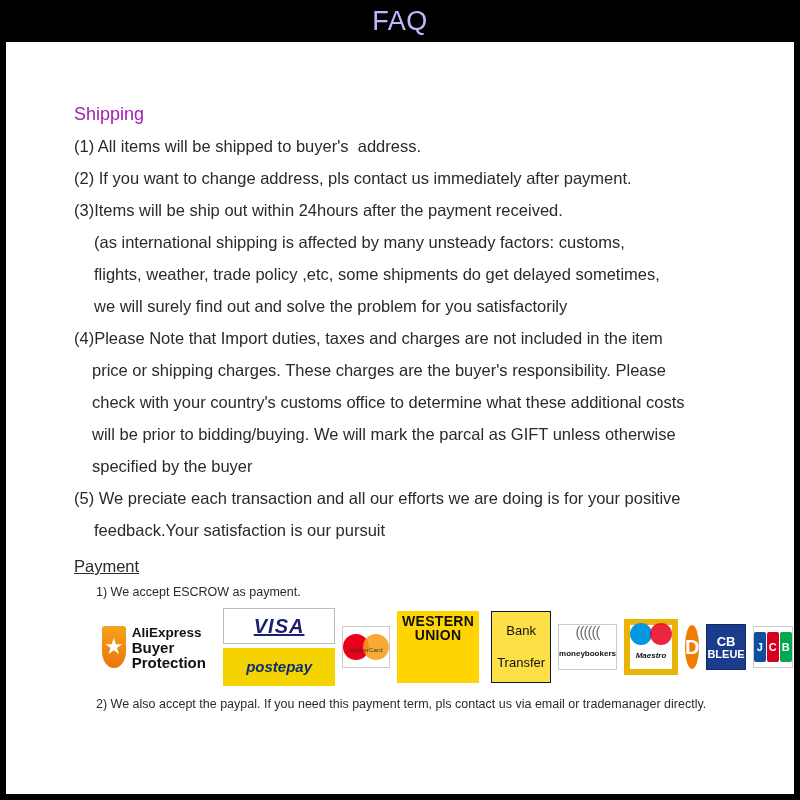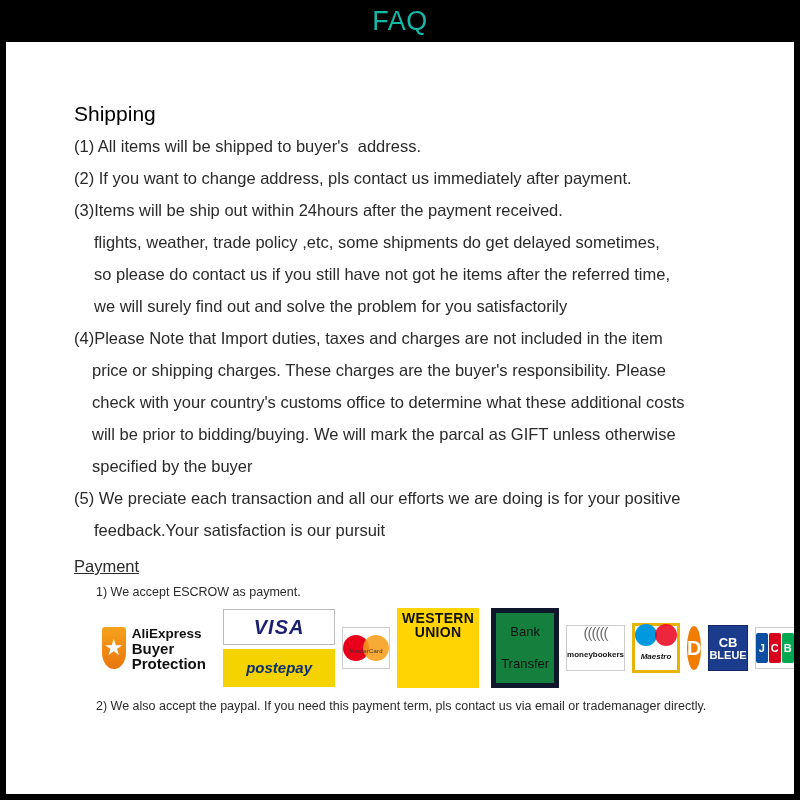--- a/index.html
+++ b/index.html
@@ -19,43 +19,43 @@
     height: 800px;
     background: #000;
     box-sizing: border-box;
   }
   .title-bar {
     height: 42px;
     display: flex;
     align-items: center;
     justify-content: center;
     background: #000;
-    color: #14b8a6;
+    color: #c4b5fd;
     font-size: 27px;
     letter-spacing: 0.5px;
   }
   .sheet {
     position: absolute;
     left: 6px;
     top: 42px;
     width: 788px;
     height: 752px;
     background: #ffffff;
     box-sizing: border-box;
     overflow: hidden;
   }
   .content {
     padding: 56px 40px 0 68px;
     color: #2a2a2a;
     font-size: 16.5px;
     line-height: 32px;
   }
   .section-head {
-    font-size: 21px;
-    color: #000000;
+    font-size: 18px;
+    color: #a21caf;
     margin-bottom: 0px;
   }
   .line {
     white-space: pre-wrap;
   }
   .indent-1 { padding-left: 20px; }
   .indent-2 { padding-left: 18px; }
   .payment-head {
     font-size: 16.5px;
     color: #2a2a2a;
@@ -126,20 +126,21 @@
   .visa {
     background: #ffffff;
     border: 1px solid #bbb;
     color: #1a1f71;
     font-style: italic;
     font-weight: bold;
     font-size: 20px;
     padding: 1px 6px;
     letter-spacing: 1px;
     text-align: center;
+    text-decoration: underline;
   }
   .postepay {
     background: #f5d300;
     color: #0d2f6e;
     font-weight: bold;
     font-style: italic;
     font-size: 15px;
     padding: 3px 23px;
     text-align: center;
   }
@@ -169,35 +170,35 @@
     background: #ffd400;
     color: #111;
     font-weight: bold;
     font-size: 14px;
     line-height: 14px;
     text-align: center;
     padding: 3px 5px;
     letter-spacing: 0.3px;
   }
   .bank-transfer {
-    background: #15803d;
-    border: 5px solid #0f172a;
+    background: #fde047;
+    border: 1px solid #0f172a;
     color: #111;
     font-size: 13px;
     padding: 3px 5px;
     text-align: center;
   }
   .moneybookers {
     width: 66px; height: 44px; background: #fff; border: 1px solid #ccc;
     display: flex; flex-direction: column; align-items: center; justify-content: center;
   }
   .mb-arc { font-size: 15px; color: #6d6d6d; line-height: 13px; letter-spacing: -1px; }
   .mb-text { font-size: 8px; color: #111; font-weight: bold; }
   .maestro {
-    width: 64px; height: 44px; background: #fff; border: 3px solid #eab308;
+    width: 64px; height: 44px; background: #fff; border: 6px solid #eab308;
     display: flex; flex-direction: column; align-items: center; justify-content: center; gap: 17px;
   }
   .ms-circles { position: relative; width: 42px; height: 22px; }
   .ms-circles span { position: absolute; top: 0; width: 22px; height: 22px; border-radius: 50%; }
   .ms-circles .blue { left: 0; background: #0099df; }
   .ms-circles .red2 { right: 0; background: #eb001b; opacity: 0.85; }
   .ms-label { font-size: 8px; color: #111; font-style: italic; font-weight: bold; }
   .discover {
     width: 44px; height: 44px; border-radius: 50%; background: #f07d00;
     display: flex; align-items: center; justify-content: center;
@@ -249,22 +250,22 @@
 
   <div class="sheet">
     <div class="content">
 
       <div class="section-head">Shipping</div>
 
       <div>
         <div class="line">(1) All items will be shipped to buyer's  address.</div>
         <div class="line">(2) If you want to change address, pls contact us immediately after payment.</div>
         <div class="line">(3)Items will be ship out within 24hours after the payment received.</div>
+        <div class="line indent-1">(as international shipping is affected by many unsteady factors: customs,</div>
         <div class="line indent-1">flights, weather, trade policy ,etc, some shipments do get delayed sometimes,</div>
-        <div class="line indent-1">so please do contact us if you still have not got he items after the referred time,</div>
         <div class="line indent-1">we will surely find out and solve the problem for you satisfactorily</div>
         <div class="line">(4)Please Note that Import duties, taxes and charges are not included in the item</div>
         <div class="line indent-2">price or shipping charges. These charges are the buyer's responsibility. Please</div>
         <div class="line indent-2">check with your country's customs office to determine what these additional costs</div>
         <div class="line indent-2">will be prior to bidding/buying. We will mark the parcal as GIFT unless otherwise</div>
         <div class="line indent-2">specified by the buyer</div>
         <div class="line">(5) We preciate each transaction and all our efforts we are doing is for your positive</div>
         <div class="line indent-1">feedback.Your satisfaction is our pursuit</div>
       </div>
 

